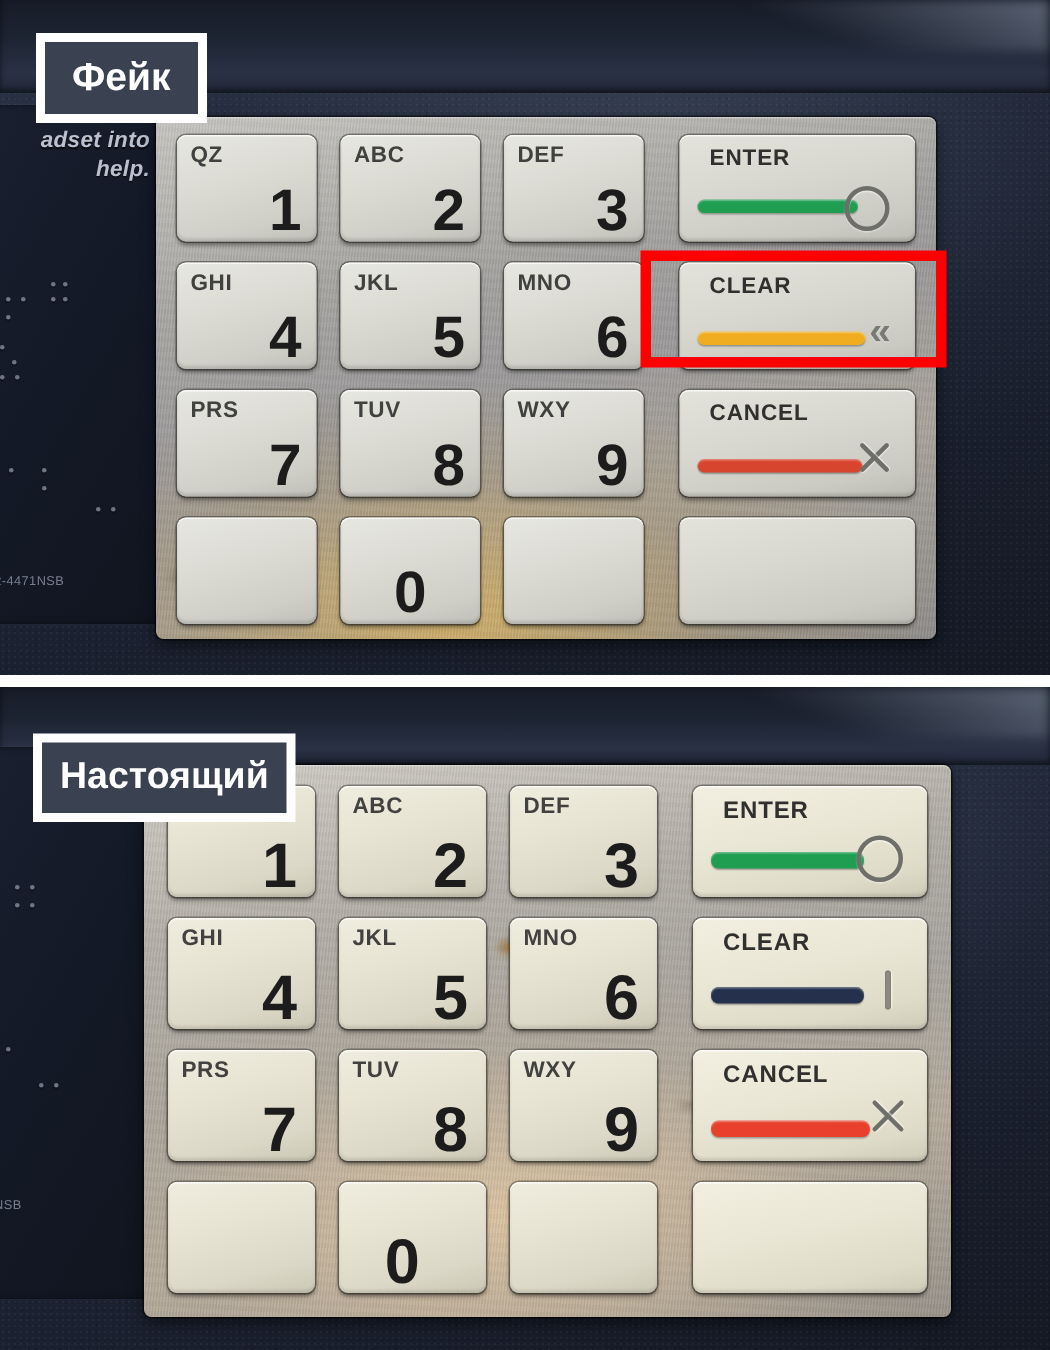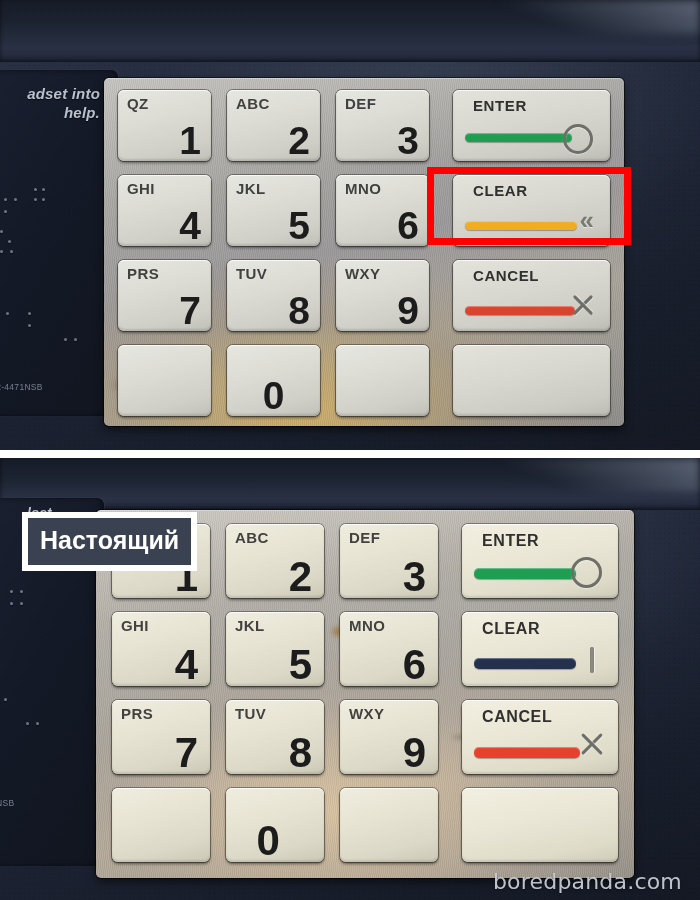--- a/index.html
+++ b/index.html
@@ -312,21 +312,21 @@
     background: #3a4150;
     color: #ffffff;
     font-size: 26px;
     font-weight: bold;
     line-height: 1;
     padding: 10px 18px 12px 18px;
     white-space: nowrap;
     text-align: center;
   }
   #caption-fake { left: 24px; top: 22px; }
-  #caption-real { left: 22px; top: 489px; margin-top: 23px; }
+  #caption-real { left: 22px; top: 489px; }
   #caption-real .caption-inner { font-size: 25px; padding: 10px 12px 12px 12px; }
 
   
   .watermark {
     position: absolute;
     right: 18px;
     bottom: 6px;
     color: #c9ccd4;
     font-size: 22px;
     letter-spacing: 0.2px;
@@ -450,20 +450,23 @@
           <span class="fn-bar" style="left:12px;top:46px;width:110px;background:#d8452e;"></span>
           <span class="fn-glyph glyph-x" style="right:14px;top:32px;width:26px;height:26px;"></span>
         </div>
 
         <div class="key key-fn" style="left:349px; top:267px; width:157px; height:71px;"></div>
       </div>
     </div>
 
     <div class="highlight-box" style="left:427px; top:167px; width:204px; height:78px;"></div>
 
+    <div class="caption" id="caption-fake">
+      <div class="caption-inner">Фейк</div>
+    </div>
   </div>
 
   <div class="divider"></div>
 
   <div class="panel" id="panel-real">
     <div class="atm-body"></div>
     <div class="bezel-top">
       <div class="bezel-sheen"></div>
     </div>
 
@@ -548,20 +551,19 @@
         <div class="key key-fn" style="left:366px; top:190px; width:156px; height:74px;">
           <span class="fn-label">CANCEL</span>
           <span class="fn-bar" style="left:12px;top:47px;width:106px;background:#e8402c;"></span>
           <span class="fn-glyph glyph-x" style="right:12px;top:30px;width:28px;height:28px;"></span>
         </div>
 
         <div class="key key-fn" style="left:366px; top:278px; width:156px; height:74px;"></div>
       </div>
     </div>
 
-    <div class="watermark">boredpanda.com</div>
   </div>
 
   <div class="caption" id="caption-real">
     <div class="caption-inner">Настоящий</div>
   </div>
 
 </div>
 
 </body></html>

